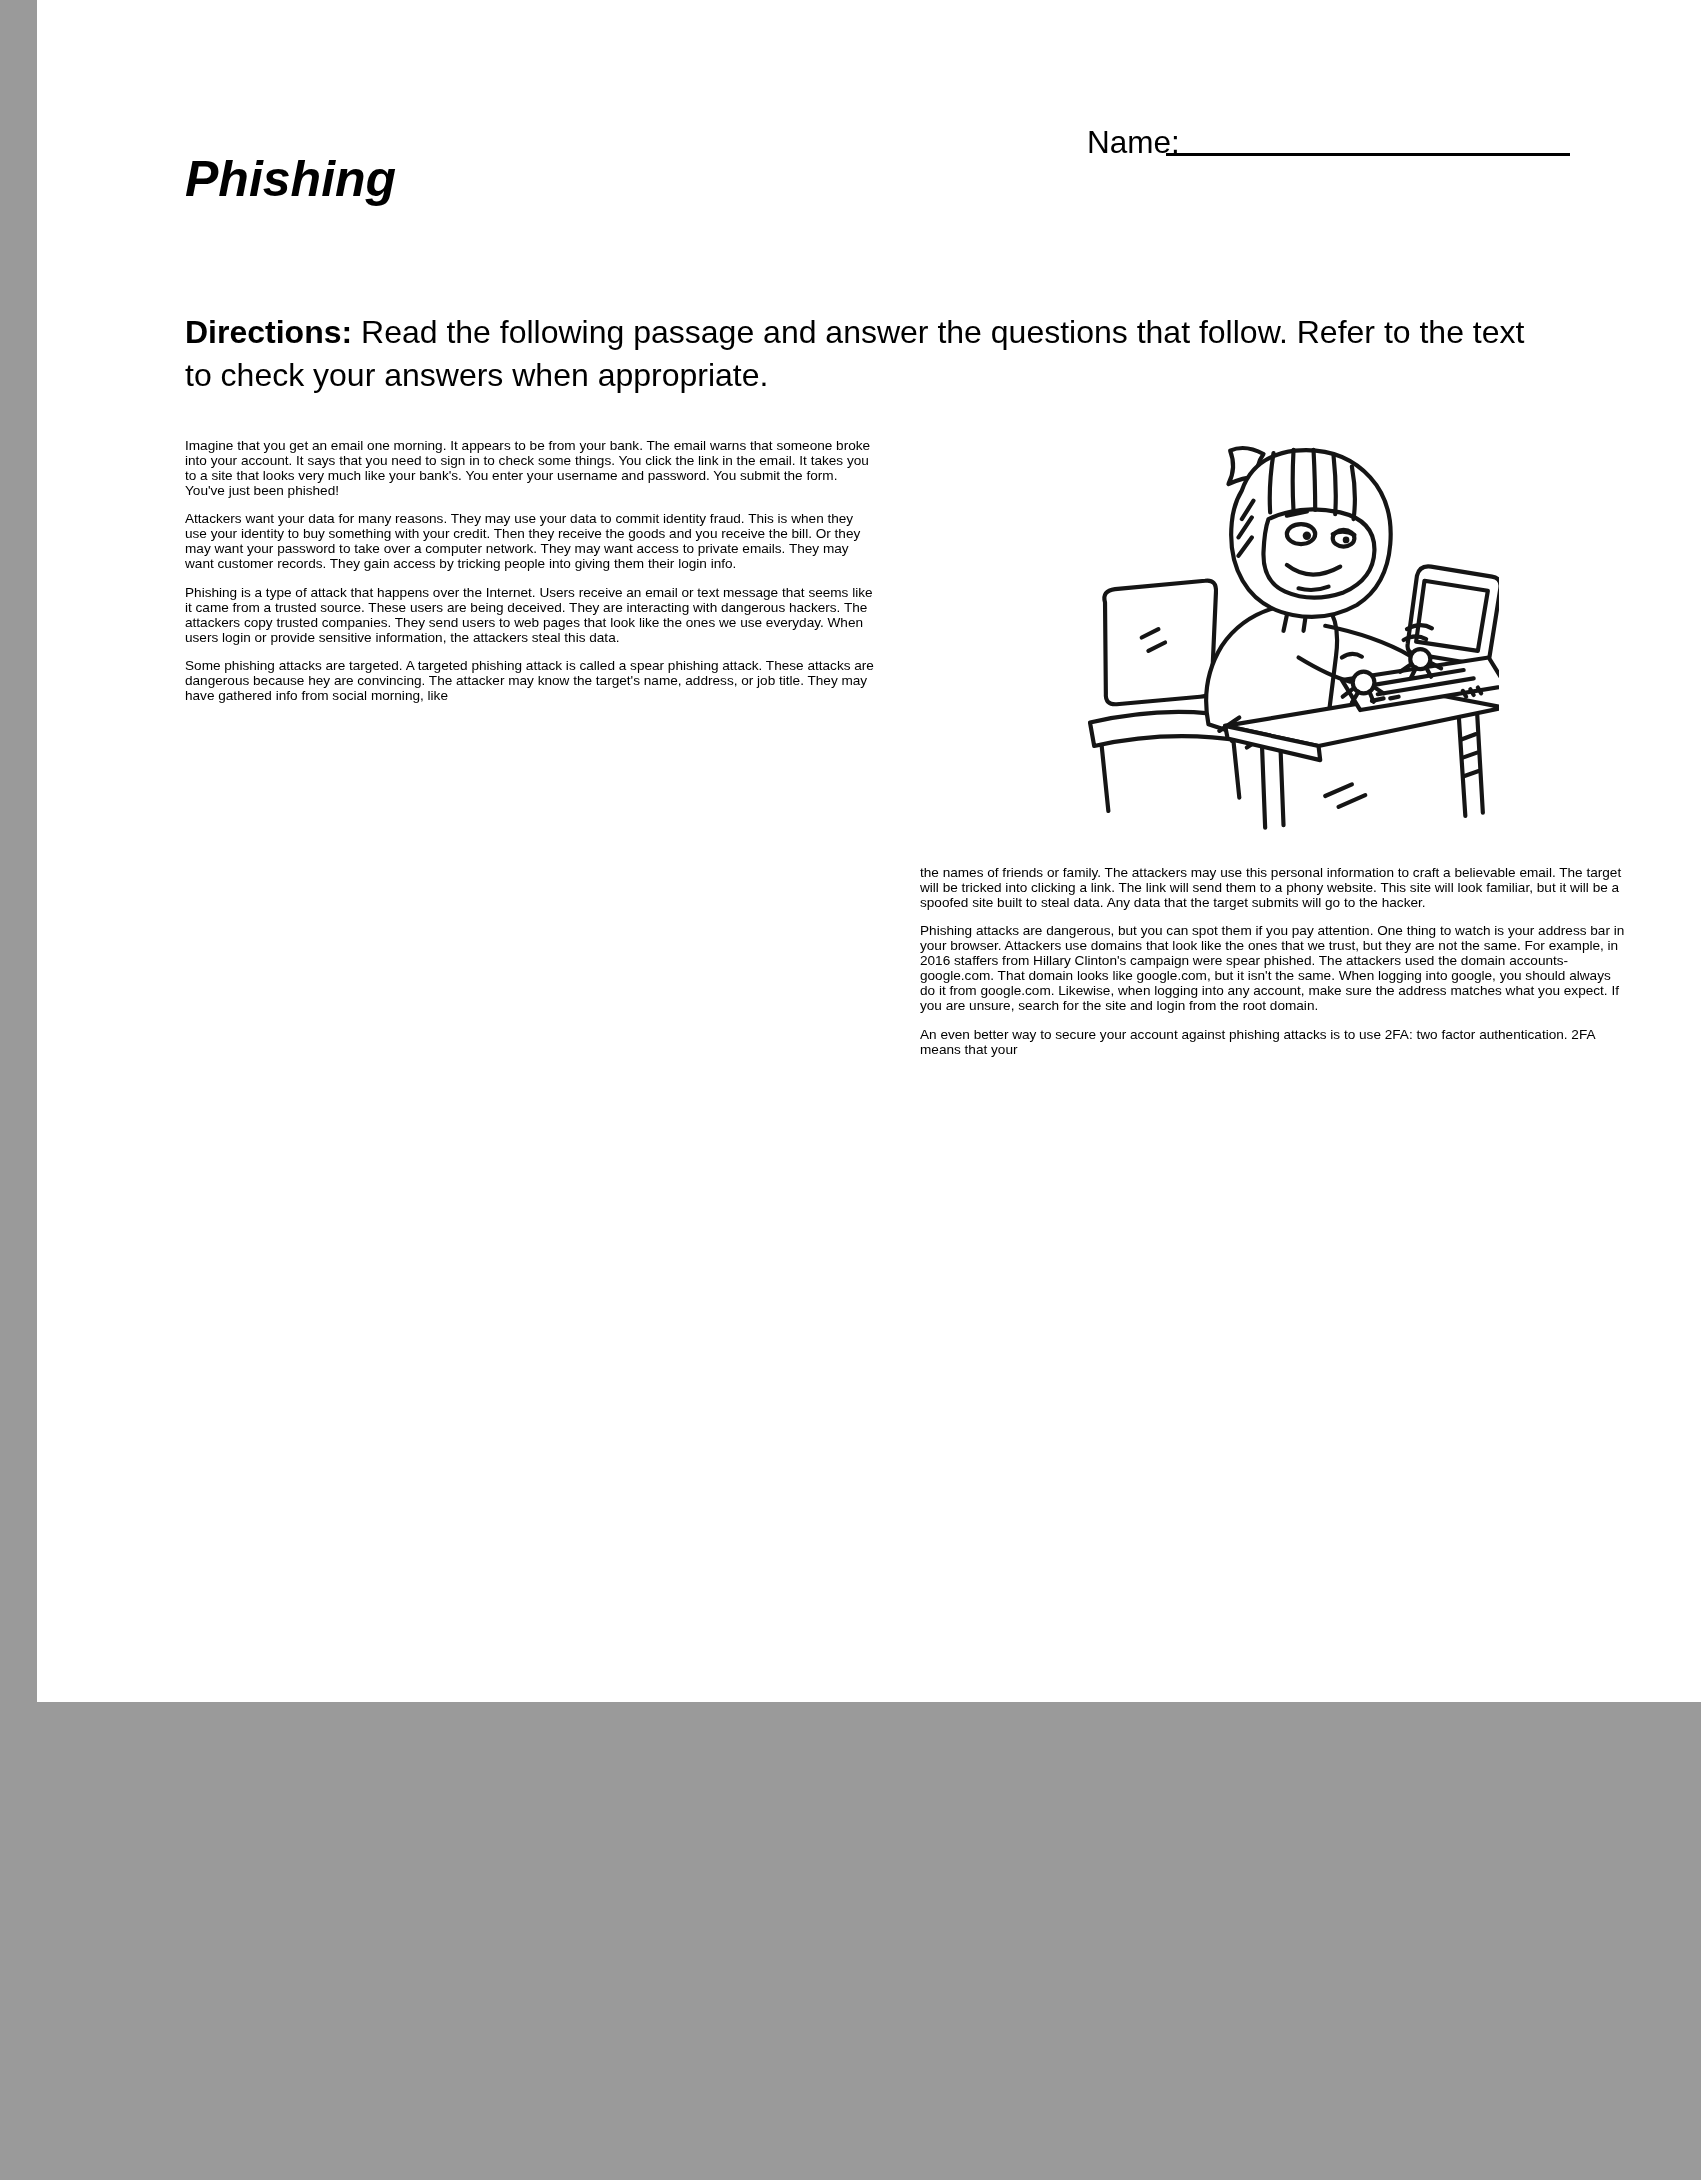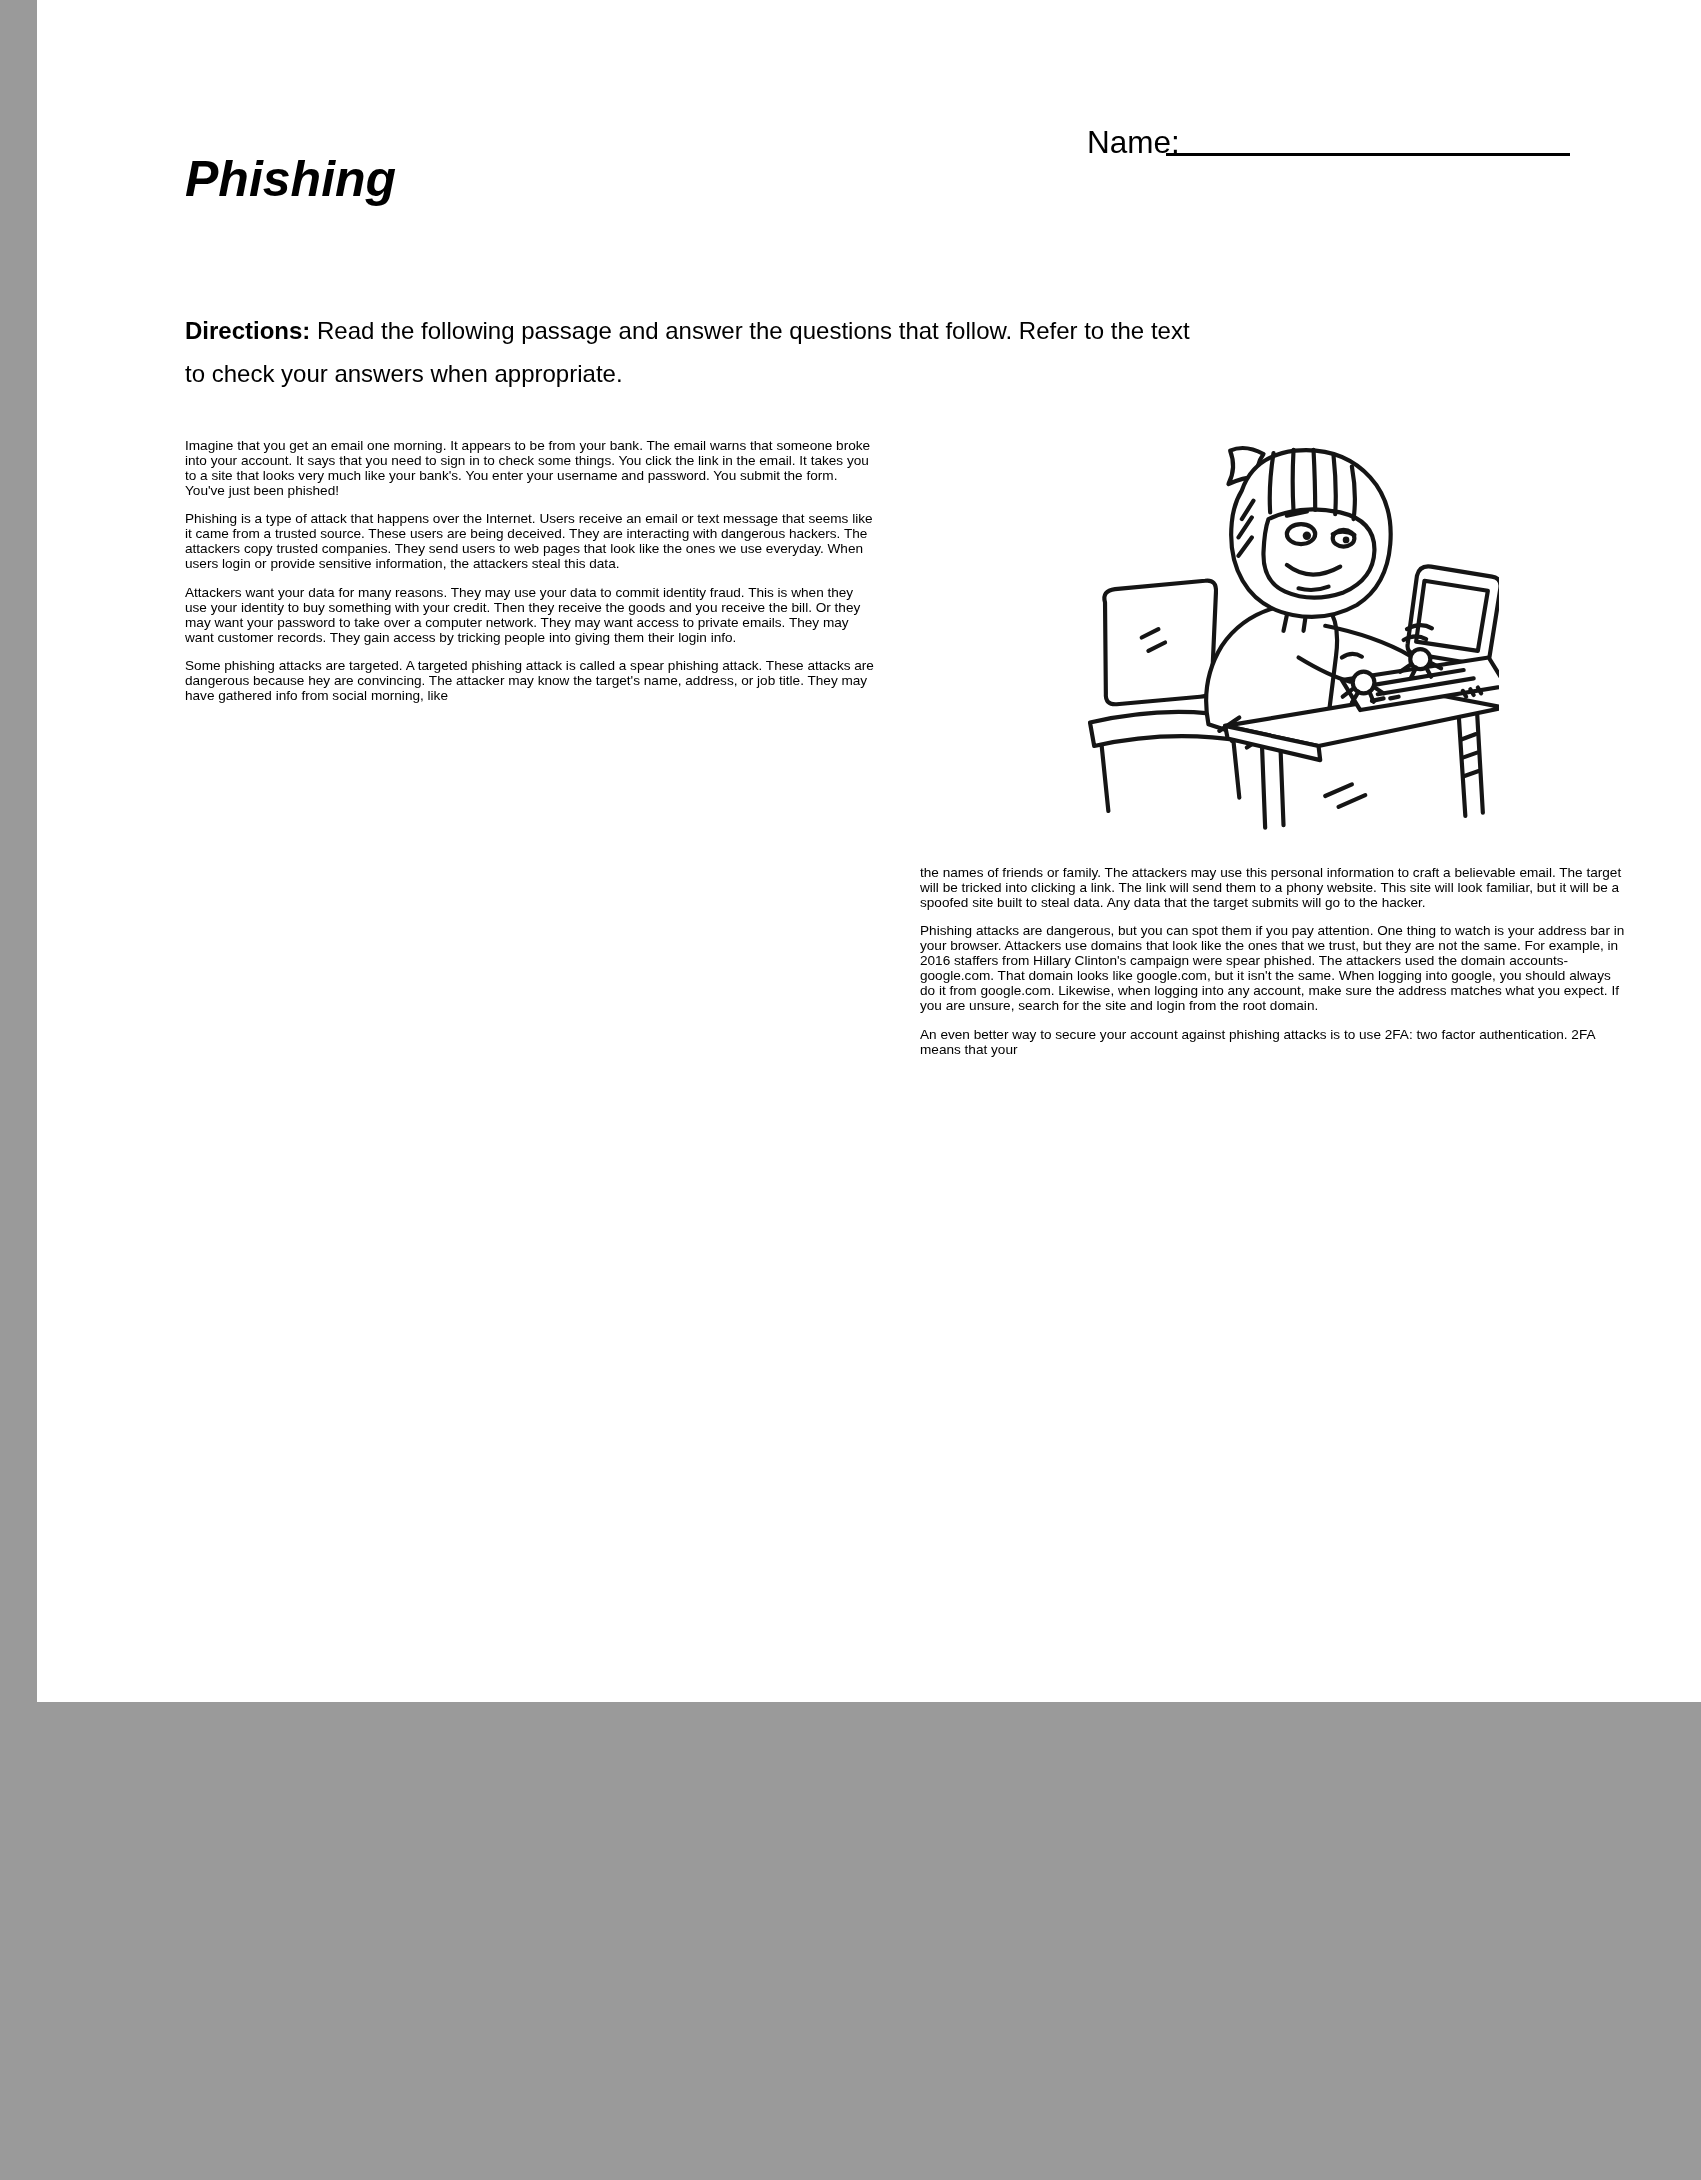--- a/index.html
+++ b/index.html
@@ -18,22 +18,22 @@
   }
   .name-line{
     position:absolute;left:1129px;top:153px;
     width:404px;height:0;
     border-top:3.4px solid #000;
   }
   .heading{position:absolute;left:148px;top:155px;}
   .title{font-size:43px;font-weight:bold;line-height:49px;letter-spacing:0.4px;}
   .subtitle{font-size:50px;font-weight:bold;font-style:italic;line-height:49px;}
   .directions{
-    position:absolute;left:148px;top:285px;width:1414px;
-    font-size:24px;line-height:43px;white-space:pre-line;
+    position:absolute;left:148px;top:279px;width:1414px;
+    font-size:32px;line-height:43px;white-space:pre-line;
   }
   .dlabel{font-weight:bold;}
   .columns{
     position:absolute;left:148px;top:424px;
     display:flex;gap:43px;align-items:flex-start;
   }
   .col-left{width:692px;}
   .col-right{width:707px;}
   .illustration{
     display:block;
@@ -63,39 +63,39 @@
 
     <div class="col-left">
       <p>Imagine that you get an email one morning. It
 appears to be from your bank. The email warns
 that someone broke into your account. It says
 that you need to sign in to check some things.
 You click the link in the email. It takes you to a
 site that looks very much like your bank's. You
 enter your username and password. You submit
 the form. You've just been phished!</p>
-      <p>Phishing is a type of attack that happens over the
-Internet. Users receive an email or text message
-that seems like it came from a trusted source.
-These users are being deceived. They are
-interacting with dangerous hackers. The
-attackers copy trusted companies. They send
-users to web pages that look like the ones we use
-everyday. When users login or provide sensitive
-information, the attackers steal this data.</p>
       <p>Attackers want your data for many reasons.
 They may use your data to commit identity
 fraud. This is when they use your identity to buy
 something with your credit. Then they receive
 the goods and you receive the bill. Or they may
 want your password to take over a computer
 network. They may want access to private
 emails. They may want customer records. They
 gain access by tricking people into giving them
 their login info.</p>
+      <p>Phishing is a type of attack that happens over the
+Internet. Users receive an email or text message
+that seems like it came from a trusted source.
+These users are being deceived. They are
+interacting with dangerous hackers. The
+attackers copy trusted companies. They send
+users to web pages that look like the ones we use
+everyday. When users login or provide sensitive
+information, the attackers steal this data.</p>
       <p>Some phishing attacks are targeted. A targeted
 phishing attack is called a spear phishing attack.
 These attacks are dangerous because hey are
 convincing. The attacker may know the
 target's name, address, or job title. They may
 have gathered info from social morning, like</p>
     </div>
 
     <div class="col-right">
 

